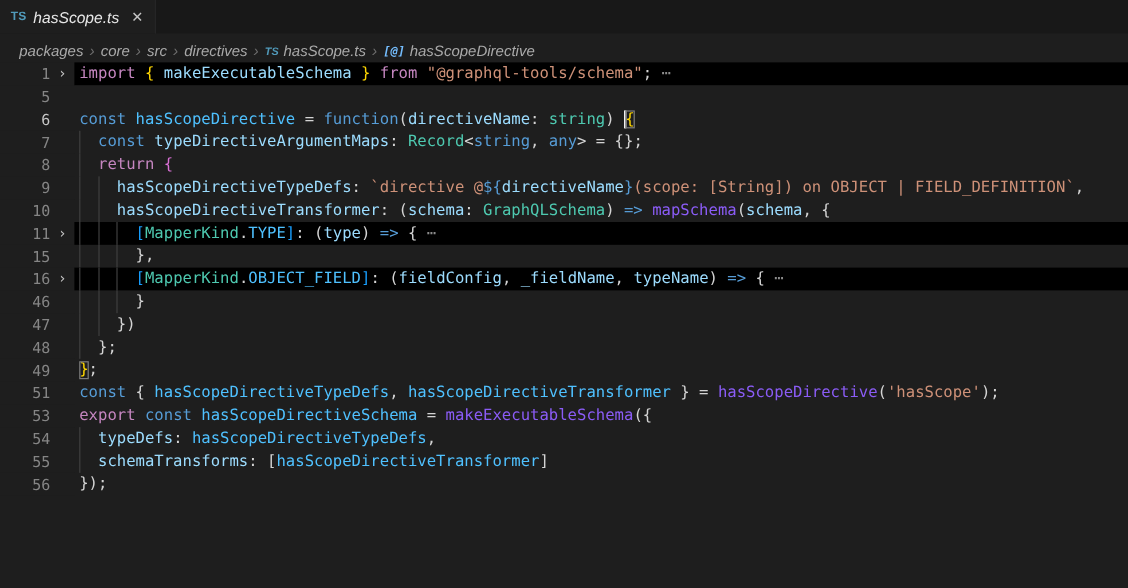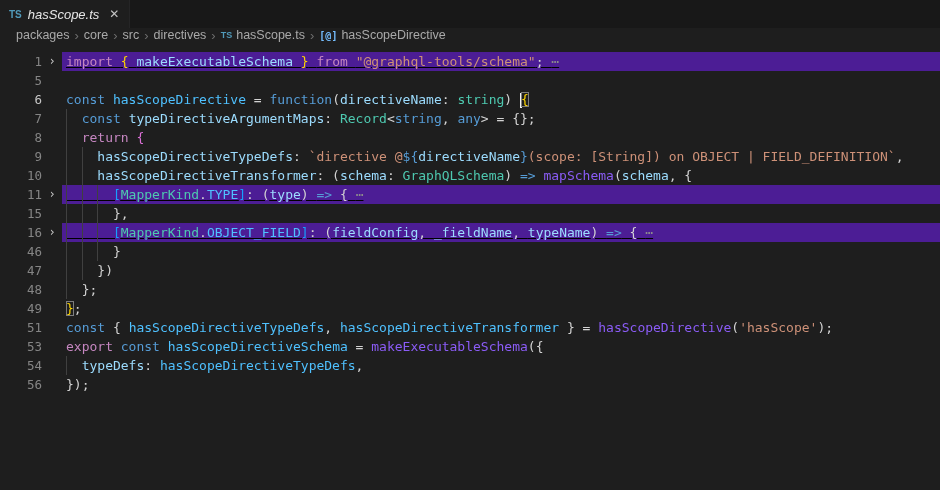--- a/index.html
+++ b/index.html
@@ -6,35 +6,35 @@
   body{font-family:"Liberation Sans",sans-serif;}
 
   
   .tabbar{height:28px;background:#181818;display:flex;align-items:stretch;}
   .tab{background:#1e1e1e;display:flex;align-items:center;gap:6px;padding:0 10px 0 9px;border-right:1px solid #252526;}
   .tab-ts{color:#519aba;font-weight:bold;font-size:10px;letter-spacing:0;}
   .tab-title{color:#e7e7e7;font-style:italic;font-size:13px;}
   .tab-close{color:#c5c5c5;font-size:12px;margin-left:4px;cursor:pointer;}
 
   
-  .breadcrumbs{height:22px;background:#1e1e1e;display:flex;align-items:flex-start;padding-left:16px;font-size:12.5px;color:#a9a9a9;}
+  .breadcrumbs{height:22px;background:#1e1e1e;display:flex;align-items:flex-end;padding-left:16px;font-size:12.5px;color:#a9a9a9;font-style:italic;}
   .bc-item{display:flex;align-items:center;gap:4px;cursor:pointer;}
   .bc-sep{color:#6e6e6e;margin:0 5px;font-size:13px;}
   .bc-ts{color:#519aba;font-weight:bold;font-size:9px;}
   .bc-sym{color:#75beff;font-family:"DejaVu Sans Mono",monospace;font-size:10px;font-weight:bold;}
 
   
   .editor{position:relative;background:#1e1e1e;padding-top:2px;height:460px;}
   .line{display:flex;height:19px;line-height:19px;font-family:"DejaVu Sans Mono",monospace;font-size:13px;}
   .gutter{width:62px;flex:0 0 62px;display:flex;background:#1e1e1e;}
   .ln{width:42px;text-align:right;color:#858585;font-size:12.5px;}
   .ln.active{color:#c6c6c6;}
   .chev{width:20px;text-align:center;color:#c5c5c5;font-size:12px;cursor:pointer;}
   .code{flex:1;position:relative;padding-left:4px;white-space:pre;}
-  .line.hl .code{background:#4c1d95;text-decoration:underline;}
+  .line.hl .code{background:#000000;}
   .guide{position:absolute;top:0;bottom:0;width:1px;background:#404040;}
   .tk{white-space:pre;}
   .kwp{color:#C586C0}.kwb{color:#569CD6}.typ{color:#4EC9B0}.vr{color:#9CDCFE}
   .cst{color:#4FC1FF}.fn{color:#8b5cf6}.str{color:#CE9178}.d{color:#D4D4D4}
   .gold{color:#FFD700}.pink{color:#DA70D6}.bb{color:#179FFF}
   .dots{color:#8c8c8c;cursor:pointer;}
   .box{outline:1px solid #7d7d7d;outline-offset:-1px;}
   .cursor{display:inline-block;width:2px;height:15px;background:#f2f2f2;vertical-align:middle;margin-right:-1px;}
 </style>
 </head>
@@ -191,18 +191,25 @@
     </div>
     <div class="line">
       <div class="gutter">
         <span class="ln">54</span>
         <span class="chev"></span>
       </div>
       <div class="code"><span class="guide" style="left: calc(0ch + 4px);"></span><span class="tk d">  </span><span class="tk vr">typeDefs</span><span class="tk d">: </span><span class="tk cst">hasScopeDirectiveTypeDefs</span><span class="tk d">,</span></div>
     </div>
     <div class="line">
       <div class="gutter">
+        <span class="ln">55</span>
+        <span class="chev"></span>
+      </div>
+      <div class="code"><span class="guide" style="left: calc(0ch + 4px);"></span><span class="tk d">  </span><span class="tk vr">schemaTransforms</span><span class="tk d">: [</span><span class="tk cst">hasScopeDirectiveTransformer</span><span class="tk d">]</span></div>
+    </div>
+    <div class="line">
+      <div class="gutter">
         <span class="ln">56</span>
         <span class="chev"></span>
       </div>
       <div class="code"><span class="tk d">});</span></div>
     </div>
   </div>
 
 </body></html>

